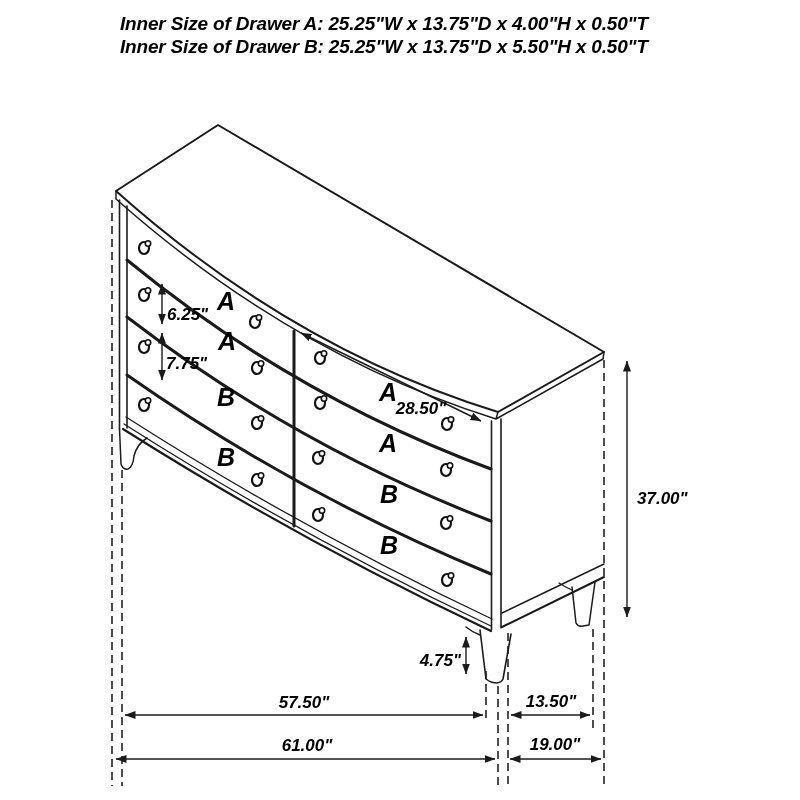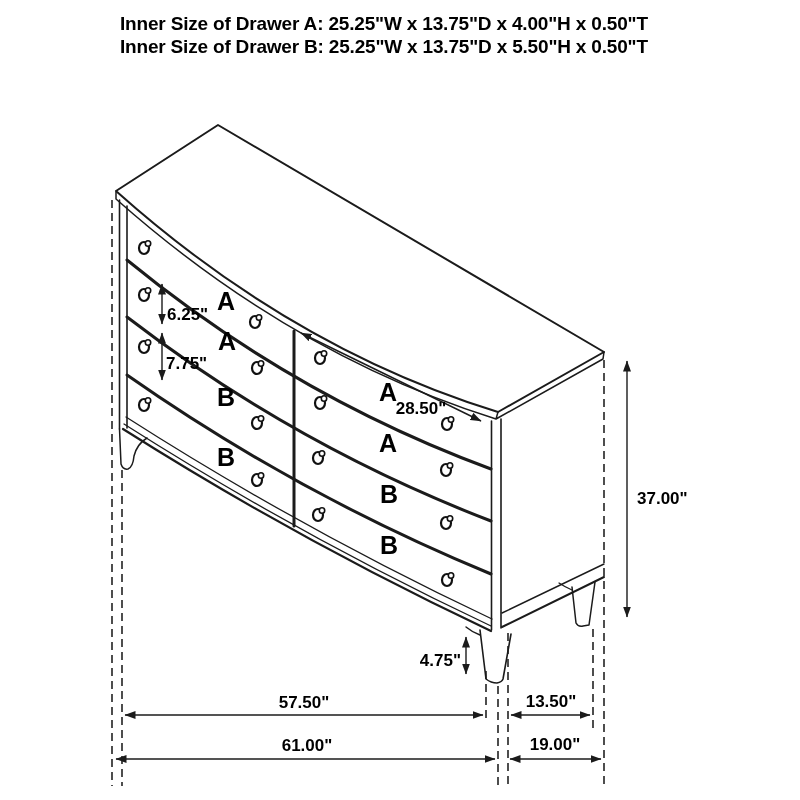--- a/index.html
+++ b/index.html
@@ -1,17 +1,17 @@
 <!DOCTYPE html>
 <html><head>
 <meta charset="utf-8">
 <style>
   html,body{margin:0;padding:0;background:#fff;}
   .canvas{position:relative;width:800px;height:800px;background:#fff;overflow:hidden;
-          font-family:"Liberation Sans",sans-serif;}
+          font-family:"Liberation Sans",sans-serif;font-style:italic;}
   svg text{font-family:"Liberation Sans",sans-serif;font-weight:bold;fill:#000;}
   svg .dim{font-size:17px;}
   svg .label{font-size:25px;}
   svg .ttl{font-size:19px;}
 </style>
 </head>
 <body>
 
 <div class="canvas">
 <svg width="800" height="800" viewBox="0 0 800 800">

